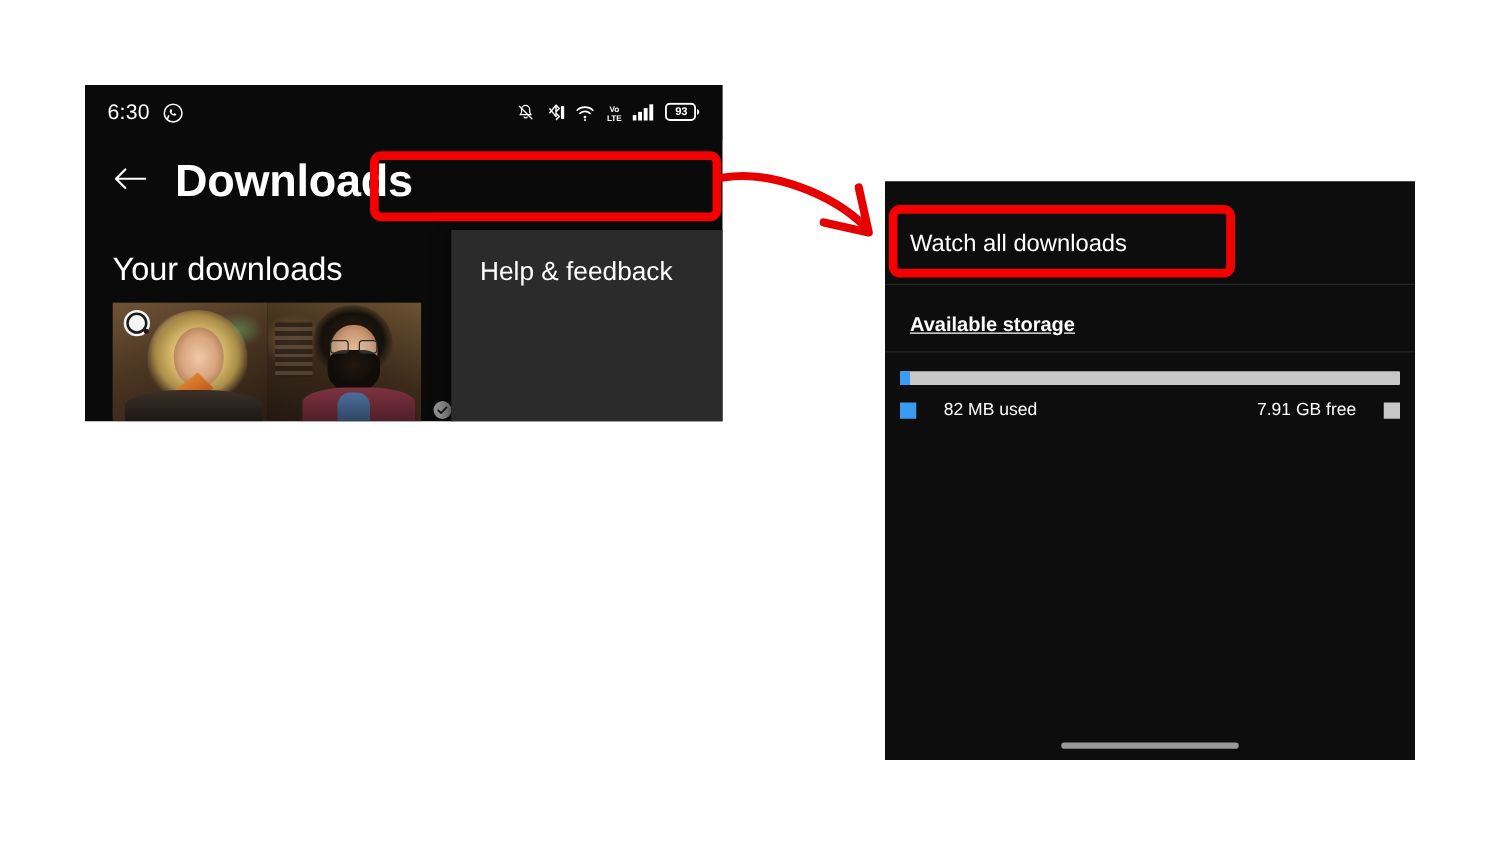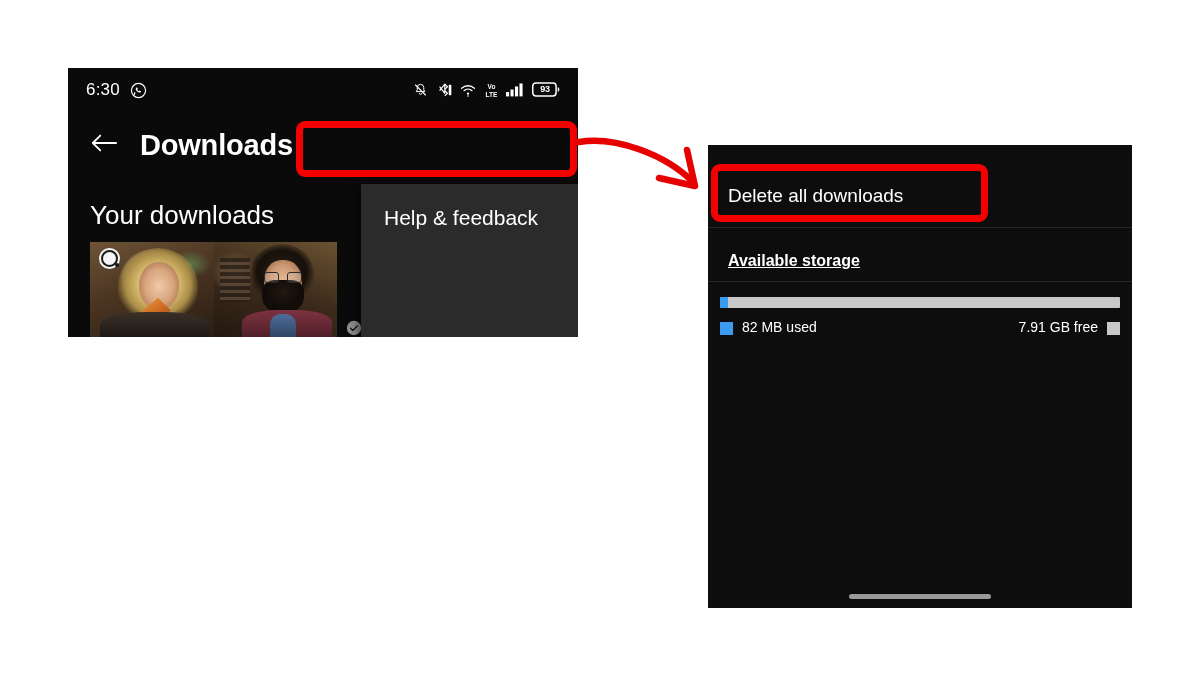--- a/index.html
+++ b/index.html
@@ -86,21 +86,21 @@
     width: 510px;
     height: 66px;
     display: flex;
     align-items: center;
     padding: 0 22px;
     box-sizing: border-box;
     gap: 22px;
   }
   .app-title {
     color: #ffffff;
-    font-size: 29px;
+    font-size: 36px;
     font-weight: bold;
     letter-spacing: -0.2px;
   }
 
   
   .section-label {
     position: absolute;
     left: 22px;
     top: 132px;
     color: #ffffff;
@@ -373,21 +373,21 @@
     top: 172px;
     width: 400px;
     height: 20px;
     display: flex;
     align-items: center;
     justify-content: space-between;
   }
   .legend-l, .legend-r {
     display: flex;
     align-items: flex-end;
-    gap: 9px;
+    gap: 22px;
   }
   .sw {
     width: 13px; height: 13px;
     display: block;
   }
   .sw-blue { background: #3b9bf0; }
   .sw-gray { background: #c8c8c8; }
   .legend-txt {
     color: #ffffff;
     font-size: 14px;
@@ -521,21 +521,21 @@
   </div>
 
   <div class="hl-settings" style="border-color: rgb(244, 0, 0);"></div>
 
   <svg id="arrow" viewBox="0 0 150 72">
     <path d="M4 14 C 40 8, 90 26, 118 54" fill="none" stroke="#e60000" stroke-width="6.5" stroke-linecap="round"></path>
     <path d="M112 22 L120 58 L84 50" fill="none" stroke="#e60000" stroke-width="6.5" stroke-linecap="round" stroke-linejoin="round"></path>
   </svg>
 
   <div id="right-panel">
-    <div class="r-row-delete">Delete all downloads</div>
+    <div class="r-row-delete">Watch all downloads</div>
     <div class="r-divider" style="top:82px"></div>
     <div class="r-section-title">Available storage</div>
     <div class="r-divider" style="top:136px"></div>
 
     <div class="storage-bar" style="background: rgb(200, 200, 200);">
       <div class="storage-used" id="storage-used-fill" style="width: 2%; background: rgb(59, 155, 240);"></div>
     </div>
 
     <div class="legend">
       <div class="legend-l">

